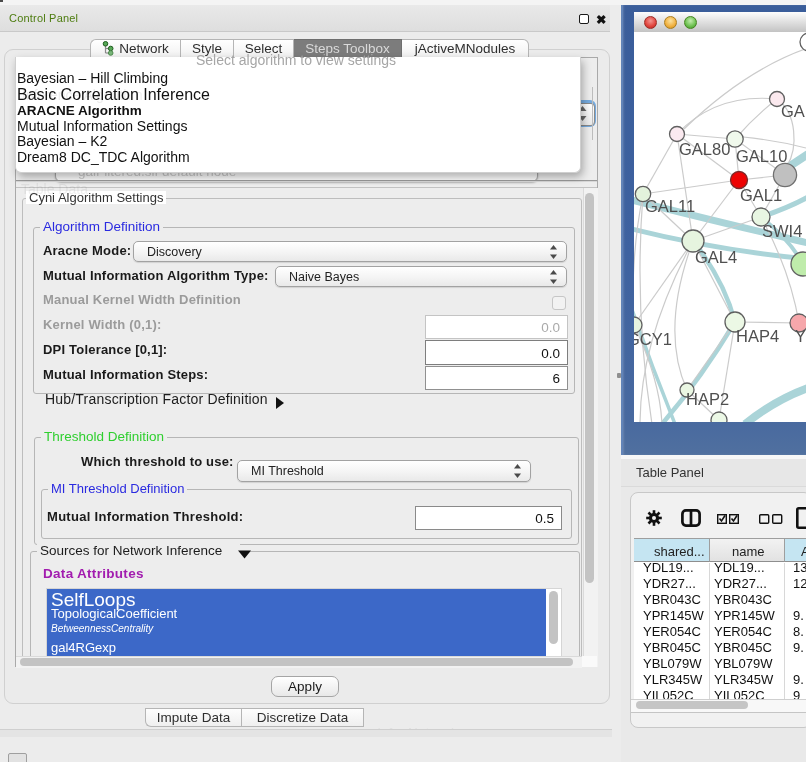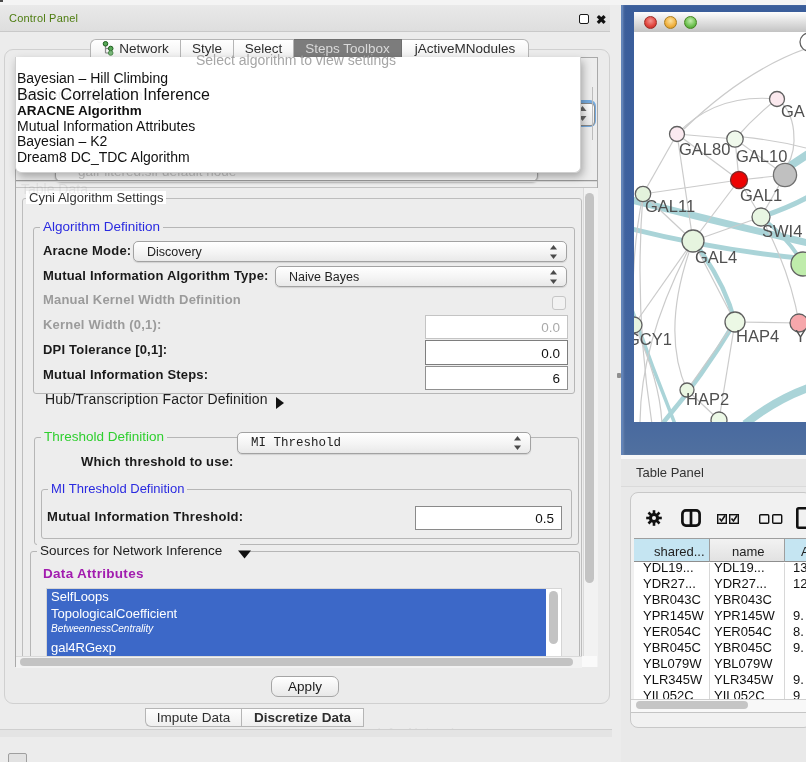--- a/index.html
+++ b/index.html
@@ -106,21 +106,21 @@
 
 <span class="t" style="left:45px;top:392px;font-size:14px;letter-spacing:0.2px;color:#1c1c1c;">Hub/Transcription Factor Definition</span>
 <svg class="abs" style="left:275px;top:397px;" width="10" height="12" viewBox="0 0 10 12">
     <polygon points="1,0 9,6 1,12" fill="#111"></polygon>
   </svg>
 
 <div class="grp" style="left:34px;top:437px;width:543px;height:106px;"></div>
 <span class="t" style="left:41px;top:430px;font-size:13.5px;color:#2fcf2f;background:#ededed;padding:0 3px;">Threshold Definition</span>
 
 <span class="t b" style="left:81px;top:455px;font-size:13px;letter-spacing:0.2px;color:#1a1a1a;">Which threshold to use:</span>
-<div class="combo" style="left:237px;top:432px;width:292px;height:20px;font-family:Liberation Mono, monospace;">
+<div class="combo" style="left:237px;top:460px;width:292px;height:20px;">
   <span class="t" style="left:13px;top:4px;font-size:12.5px;color:#222;">MI Threshold</span>
   <svg class="abs" style="right:8px;top:3px;" width="9" height="14" viewBox="0 0 9 14">
     <polygon points="4.5,0 8,4.5 1,4.5" fill="#4a4a4a"></polygon>
       <polygon points="4.5,14 8,9.5 1,9.5" fill="#4a4a4a"></polygon>
   </svg>
 </div>
 
 <div class="grp" style="left:41px;top:489px;width:529px;height:48px;"></div>
 <span class="t" style="left:48px;top:482px;font-size:13px;color:#2a2ae0;background:#ededed;padding:0 3px;">MI Threshold Definition</span>
 
@@ -131,57 +131,57 @@
 <div class="grp" style="left:30px;top:551px;width:548px;height:107px;"></div>
 <span class="t" style="left:37px;top:544px;font-size:13.5px;color:#1c1c1c;background:#ededed;padding:0 3px;">Sources for Network Inference&nbsp;&nbsp;&nbsp;&nbsp;</span>
 <svg class="abs" style="left:238px;top:550px;" width="13" height="9" viewBox="0 0 13 9">
     <polygon points="0,0.5 13,0.5 6.5,8.5" fill="#111"></polygon>
   </svg>
 
 <span class="t b" style="left:43px;top:567px;font-size:13.5px;letter-spacing:0.3px;color:#a21caf;">Data Attributes</span>
 
 <div class="abs" style="left:46px;top:588px;width:514px;height:67px;background:#ffffff;border:1px solid #d5d5d5;overflow:hidden;">
   <div class="abs" style="left:0;top:0;width:499px;height:67px;background:#3c68c8;"></div>
-  <span class="t" style="left:4px;top:1px;font-size:13px;color:#fff;">SelfLoops</span>
+  <span class="t" style="left:4px;top:1px;font-size:19px;color:#fff;">SelfLoops</span>
   <span class="t" style="left:4px;top:18px;font-size:13px;color:#fff;">TopologicalCoefficient</span>
   <span class="t" style="left:4px;top:35px;font-size:10px;color:#fff;font-style:italic;">BetweennessCentrality</span>
   <span class="t" style="left:4px;top:52px;font-size:13px;color:#fff;">gal4RGexp</span>
   <div class="abs" style="left:502px;top:2px;width:9px;height:53px;background:#c3c3c3;border-radius:5px;"></div>
 </div>
 
 <div class="abs" style="left:583px;top:188px;width:14px;height:479px;background:#f2f2f2;border-left:1px solid #dadada;"></div>
 <div class="abs" style="left:585px;top:193px;width:9px;height:390px;background:#c3c3c3;border-radius:5px;"></div>
 
 <div class="abs" style="left:16px;top:656px;width:566px;height:11px;background:#f2f2f2;border-top:1px solid #dadada;"></div>
 <div class="abs" style="left:20px;top:658px;width:553px;height:8px;background:#c3c3c3;border-radius:4px;"></div>
 <div class="abs" style="left:582px;top:656px;width:15px;height:11px;background:#fafafa;"></div>
 
 <div class="abs" style="left:271px;top:676px;width:66px;height:19px;border:1px solid #a5a5a5;border-radius:7px;background:linear-gradient(#ffffff,#e8e8e8);display:flex;align-items:center;justify-content:center;font-size:13.5px;color:#1a1a1a;">Apply</div>
 
 <div class="abs" style="left:145px;top:708px;height:19px;display:flex;font-size:13.5px;color:#2e2e2e;">
   <div style="width:95px;background:linear-gradient(#fdfdfd,#efefef);border:1px solid #b5b5b5;border-right:none;border-radius:0 0 0 6px;display:flex;align-items:center;justify-content:center;">Impute Data</div>
-  <div style="width:121px;background:linear-gradient(#fdfdfd,#efefef);border:1px solid #b5b5b5;display:flex;align-items:center;justify-content:center;font-weight:bold;">Discretize Data</div>
+  <div style="width:121px;background:linear-gradient(#fdfdfd,#efefef);border:1px solid #b5b5b5;display:flex;align-items:center;justify-content:center;">Discretize Data</div>
   <div style="width:107px;background:#0f172a;border:1px solid #7a7a7a;border-left:none;border-radius:0 0 6px 0;color:#e0e0e0;display:flex;align-items:center;justify-content:center;margin-top:23px;">Infer Network</div>
 </div>
 
 <div class="abs" style="left:0px;top:729px;width:612px;height:1px;background:#cfcfcf;"></div>
 <div class="abs" style="left:0px;top:730px;width:612px;height:7px;background:#e4e4e4;"></div>
 
 <div class="abs" style="left:8px;top:753px;width:17px;height:12px;border:1px solid #9f9f9f;background:#e2e2e2;border-radius:2px;"></div>
 
 <div class="abs" style="left:617px;top:373px;width:4px;height:5px;background:#8f8f8f;border-radius:1px;"></div>
 
 <div class="abs" style="left:15px;top:57px;width:564px;height:115px;background:#ffffff;border:1px solid #cfcfcf;border-top:none;border-radius:0 0 6px 6px;box-shadow:2px 4px 9px rgba(0,0,0,0.3);"></div>
 <span class="t" style="left:196px;top:53px;font-size:14px;color:#a6a6a6;">Select algorithm to view settings</span>
 <span class="t" style="left:22px;top:88px;font-size:14px;color:rgba(100,100,100,0.12);">Inference Algorithm</span>
 <span class="t" style="left:21px;top:137px;font-size:14px;color:rgba(100,100,100,0.10);margin-top:45px;">Table Data</span>
 <span class="t" style="left:17px;top:71px;font-size:14px;color:#111;">Bayesian – Hill Climbing</span>
 <span class="t" style="left:17px;top:87px;font-size:16px;color:#111;">Basic Correlation Inference</span>
 <span class="t b" style="left:17px;top:104px;font-size:13.5px;color:#111;">ARACNE Algorithm</span>
-<span class="t" style="left:17px;top:119px;font-size:14px;color:#111;">Mutual Information Attributes</span>
+<span class="t" style="left:17px;top:119px;font-size:14px;color:#111;">Mutual Information Settings</span>
 <span class="t" style="left:17px;top:134px;font-size:14px;color:#111;">Bayesian – K2</span>
 <span class="t" style="left:17px;top:150px;font-size:14px;color:#111;">Dream8 DC_TDC Algorithm</span>
 
 <div class="abs" style="left:621px;top:5px;width:185px;height:450px;background:linear-gradient(180deg,#3a5d9a 0%,#3e62a0 55%,#48699f 92%,#50709f 100%);box-shadow:inset 2px 0 0 #6284b8, inset 3px 0 2px rgba(255,255,255,0.15);"></div>
 
 <div class="abs" style="left:634px;top:12px;width:172px;height:20px;background:linear-gradient(#fdfdfd,#c3c3c3);border-bottom:1px solid #8f8f8f;"></div>
 <div class="abs" style="left:644px;top:16px;width:11px;height:11px;border-radius:50%;background:radial-gradient(circle at 50% 35%,#f39691,#e0443c 60%,#b0251f);border:0.5px solid #9d2b24;"></div>
 <div class="abs" style="left:664px;top:16px;width:11px;height:11px;border-radius:50%;background:radial-gradient(circle at 50% 35%,#fbe2a0,#f0b03f 60%,#c78a1e);border:0.5px solid #ab7d1d;"></div>
 <div class="abs" style="left:684px;top:16px;width:11px;height:11px;border-radius:50%;background:radial-gradient(circle at 50% 35%,#c4ecae,#6cc04f 60%,#3f8f28);border:0.5px solid #45851f;"></div>
 

